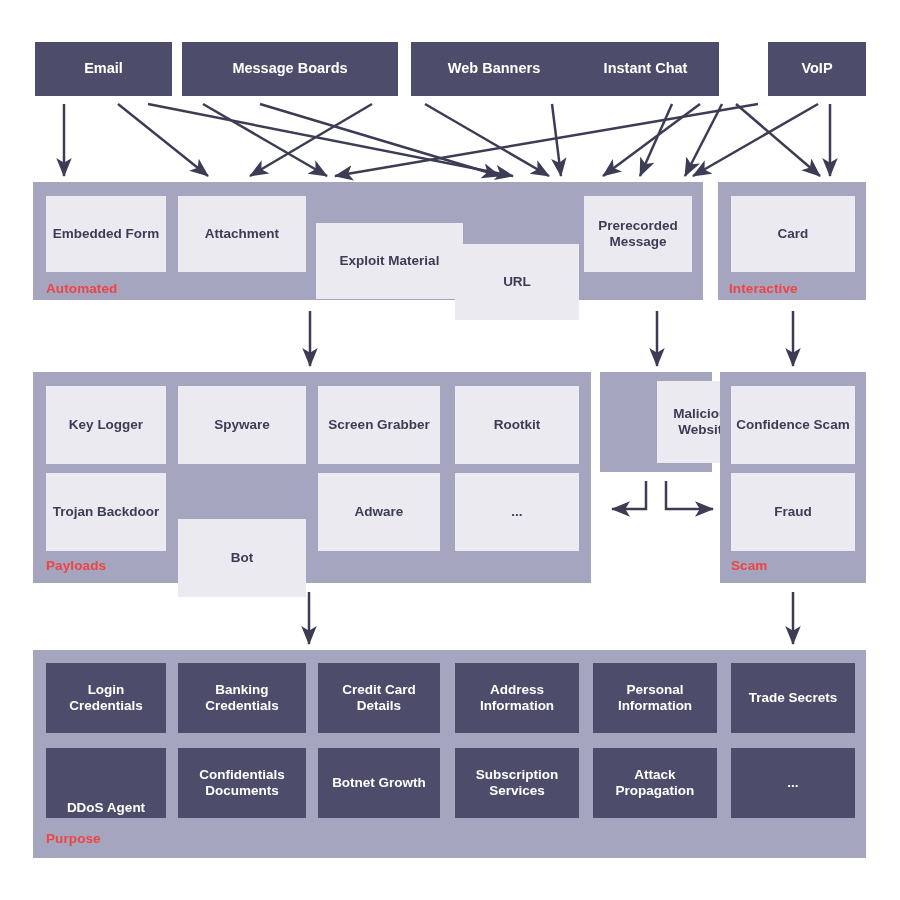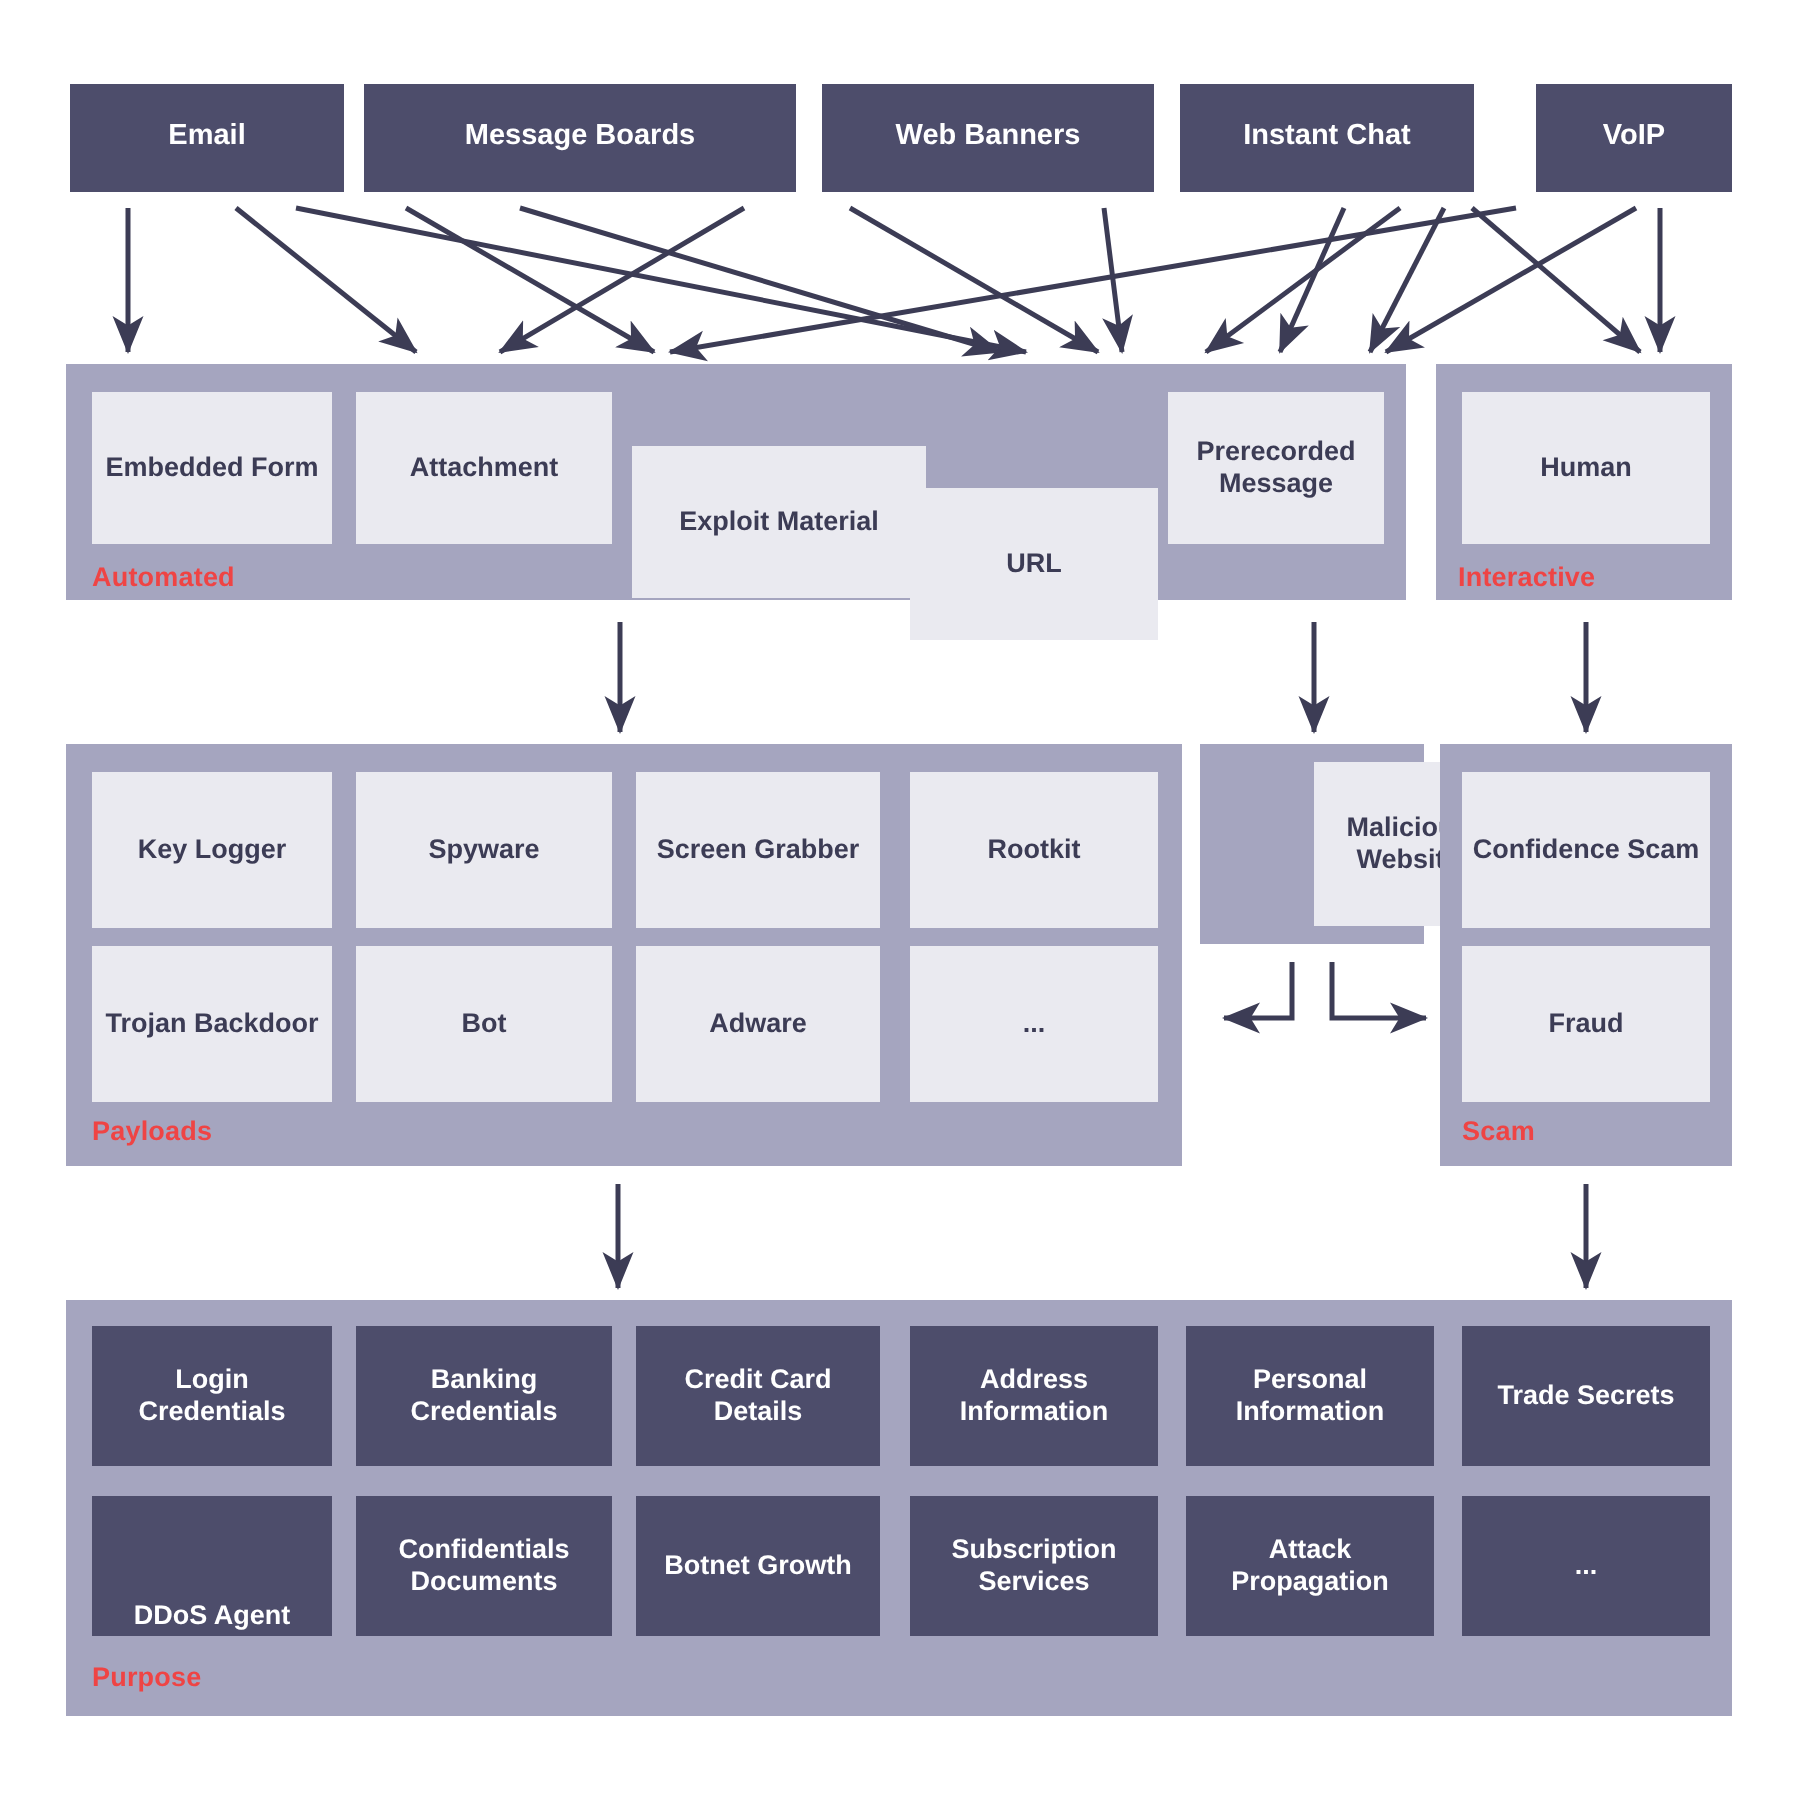--- a/index.html
+++ b/index.html
@@ -72,21 +72,21 @@
 
   <div class="dark-box r1" style="left:35px;width:137px;">
     <span>Email</span>
   </div>
   <div class="dark-box r1" style="left:182px;width:216px;">
     <span>Message Boards</span>
   </div>
   <div class="dark-box r1" style="left:411px;width:166px;">
     <span>Web Banners</span>
   </div>
-  <div class="dark-box r1" style="left:590px;width:147px;align-items:center;">
+  <div class="dark-box r1" style="left:572px;width:147px;align-items:center;">
     <span>Instant Chat</span>
   </div>
   <div class="dark-box r1" style="left:768px;width:98px;text-align:center;">
     <span>VoIP</span>
   </div>
 
   <div class="group" style="left:33px;top:182px;width:670px;height:118px;"></div>
   <div class="group-label" style="left:46px;top:281px;">Automated</div>
 
   <div class="light-box r2box" style="left:46px;width:120px;">
@@ -101,21 +101,21 @@
   <div class="light-box r2box" style="left:455px;width:124px;margin-top:48px;">
     <span>URL</span>
   </div>
   <div class="light-box r2box" style="left:584px;width:108px;">
     <span>Prerecorded Message</span>
   </div>
 
   <div class="group" style="left:718px;top:182px;width:148px;height:118px;"></div>
   <div class="group-label" style="left:729px;top:281px;">Interactive</div>
   <div class="light-box r2box" style="left:731px;width:124px;">
-    <span>Human</span>
+    <span>Card</span>
   </div>
 
   <div class="group" style="left:33px;top:372px;width:558px;height:211px;"></div>
   <div class="group-label" style="left:46px;top:558px;">Payloads</div>
 
   <div class="light-box r3a" style="left:46px;width:120px;">
     <span>Key Logger</span>
   </div>
   <div class="light-box r3a" style="left:178px;width:128px;">
     <span>Spyware</span>
@@ -123,21 +123,21 @@
   <div class="light-box r3a" style="left:318px;width:122px;">
     <span>Screen Grabber</span>
   </div>
   <div class="light-box r3a" style="left:455px;width:124px;">
     <span>Rootkit</span>
   </div>
 
   <div class="light-box r3b" style="left:46px;width:120px;">
     <span>Trojan Backdoor</span>
   </div>
-  <div class="light-box r3b" style="left:178px;width:128px;">
+  <div class="light-box r3b" style="left:178px;width:128px;margin-top:46px;">
     <span>Bot</span>
   </div>
   <div class="light-box r3b" style="left:318px;width:122px;">
     <span>Adware</span>
   </div>
   <div class="light-box r3b" style="left:455px;width:124px;">
     <span>...</span>
   </div>
 
   <div class="group" style="left:600px;top:372px;width:112px;height:100px;"></div>

